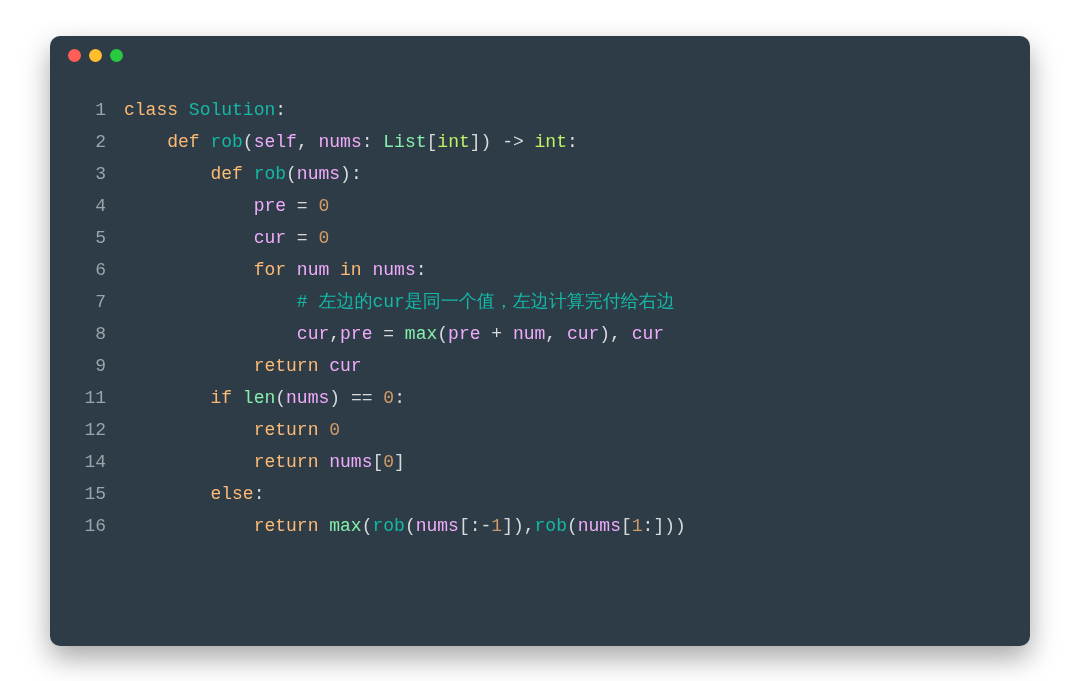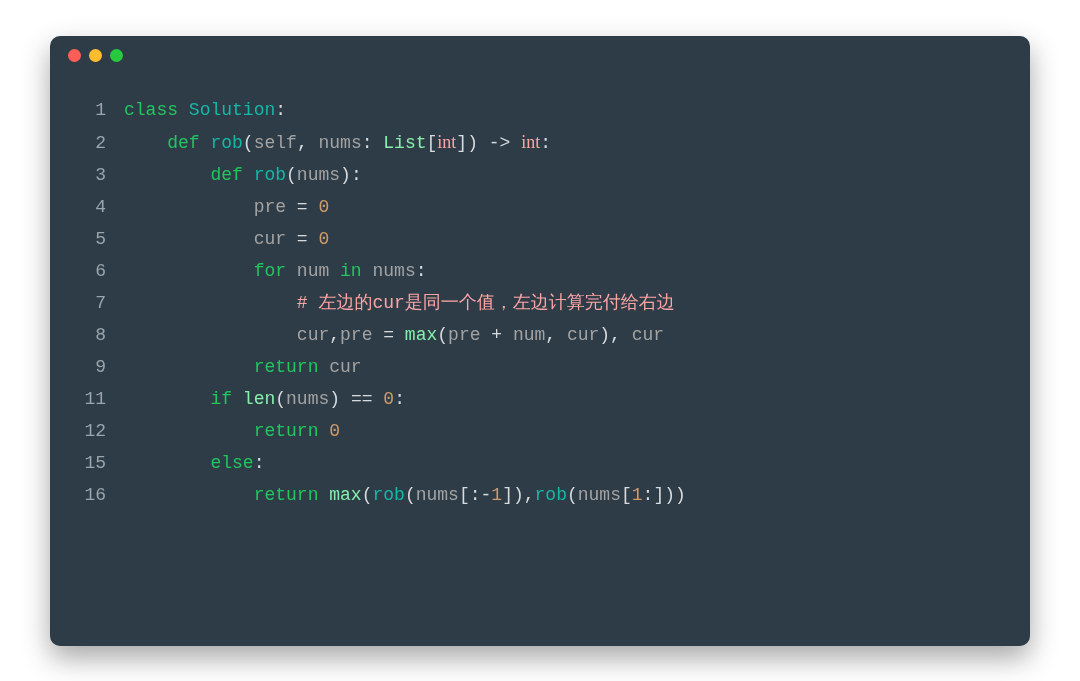--- a/index.html
+++ b/index.html
@@ -59,28 +59,28 @@
     padding-right: 18px;
     user-select: none;
     flex: 0 0 auto;
   }
   .code {
     color: #d7dbde;
     flex: 1 1 auto;
   }
 
   
-  .kw      { color: #22c55e; }   
-  .typekw  { color: #fca5a5; font-family: Liberation Serif, serif; }   
+  .kw      { color: #fdba74; }   
+  .typekw  { color: #bef264; }   
   .fn      { color: #14b8a6; }   
   .builtin { color: #86efac; }   
-  .param   { color: #a3a3a3; font-family: Liberation Mono, monospace; }
+  .param   { color: #f0abfc; font-family: Liberation Mono, monospace; }
   .op      { color: #d7dbde; }
   .num     { color: #d19a66; }
-  .comment { color: #fca5a5; }
+  .comment { color: #14b8a6; }
   .punct   { color: #d7dbde; }
 </style>
 </head>
 <body>
 
 <div class="window">
   <div class="titlebar">
     <div class="traffic-light tl-red"></div>
     <div class="traffic-light tl-yellow"></div>
     <div class="traffic-light tl-green"></div>
@@ -90,16 +90,17 @@
       <div class="line"><span class="gutter">2</span><span class="code">    <span class="kw">def</span> <span class="fn">rob</span><span class="punct">(</span><span class="param">self</span><span class="punct">, </span><span class="param">nums</span><span class="punct">: </span><span class="builtin">List</span><span class="punct">[</span><span class="typekw">int</span><span class="punct">]) -&gt; </span><span class="typekw">int</span><span class="punct">:</span></span></div>
       <div class="line"><span class="gutter">3</span><span class="code">        <span class="kw">def</span> <span class="fn">rob</span><span class="punct">(</span><span class="param">nums</span><span class="punct">):</span></span></div>
       <div class="line"><span class="gutter">4</span><span class="code">            <span class="param">pre</span><span class="op"> = </span><span class="num">0</span></span></div>
       <div class="line"><span class="gutter">5</span><span class="code">            <span class="param">cur</span><span class="op"> = </span><span class="num">0</span></span></div>
       <div class="line"><span class="gutter">6</span><span class="code">            <span class="kw">for</span> <span class="param">num</span> <span class="kw">in</span> <span class="param">nums</span><span class="punct">:</span></span></div>
       <div class="line"><span class="gutter">7</span><span class="code">                <span class="comment"># 左边的cur是同一个值，左边计算完付给右边</span></span></div>
       <div class="line"><span class="gutter">8</span><span class="code">                <span class="param">cur</span><span class="punct">,</span><span class="param">pre</span><span class="op"> = </span><span class="builtin">max</span><span class="punct">(</span><span class="param">pre</span><span class="op"> + </span><span class="param">num</span><span class="punct">, </span><span class="param">cur</span><span class="punct">), </span><span class="param">cur</span></span></div>
       <div class="line"><span class="gutter">9</span><span class="code">            <span class="kw">return</span> <span class="param">cur</span></span></div>
       <div class="line"><span class="gutter">11</span><span class="code">        <span class="kw">if</span> <span class="builtin">len</span><span class="punct">(</span><span class="param">nums</span><span class="punct">) </span><span class="op">==</span> <span class="num">0</span><span class="punct">:</span></span></div>
       <div class="line"><span class="gutter">12</span><span class="code">            <span class="kw">return</span> <span class="num">0</span></span></div>
+      <div class="line"><span class="gutter">14</span><span class="code">            <span class="kw">return</span> <span class="param">nums</span><span class="punct">[</span><span class="num">0</span><span class="punct">]</span></span></div>
       <div class="line"><span class="gutter">15</span><span class="code">        <span class="kw">else</span><span class="punct">:</span></span></div>
       <div class="line"><span class="gutter">16</span><span class="code">            <span class="kw">return</span> <span class="builtin">max</span><span class="punct">(</span><span class="fn">rob</span><span class="punct">(</span><span class="param">nums</span><span class="punct">[:</span><span class="op">-</span><span class="num">1</span><span class="punct">]),</span><span class="fn">rob</span><span class="punct">(</span><span class="param">nums</span><span class="punct">[</span><span class="num">1</span><span class="punct">:]))</span></span></div>
     </div>
 </div>
 
 </body></html>

